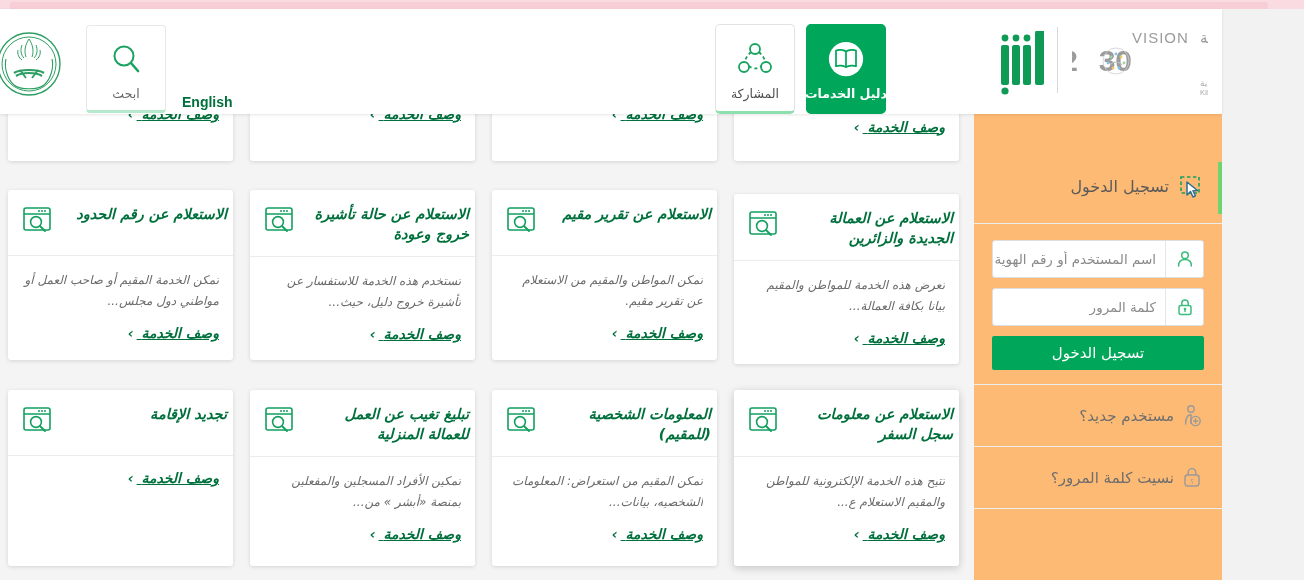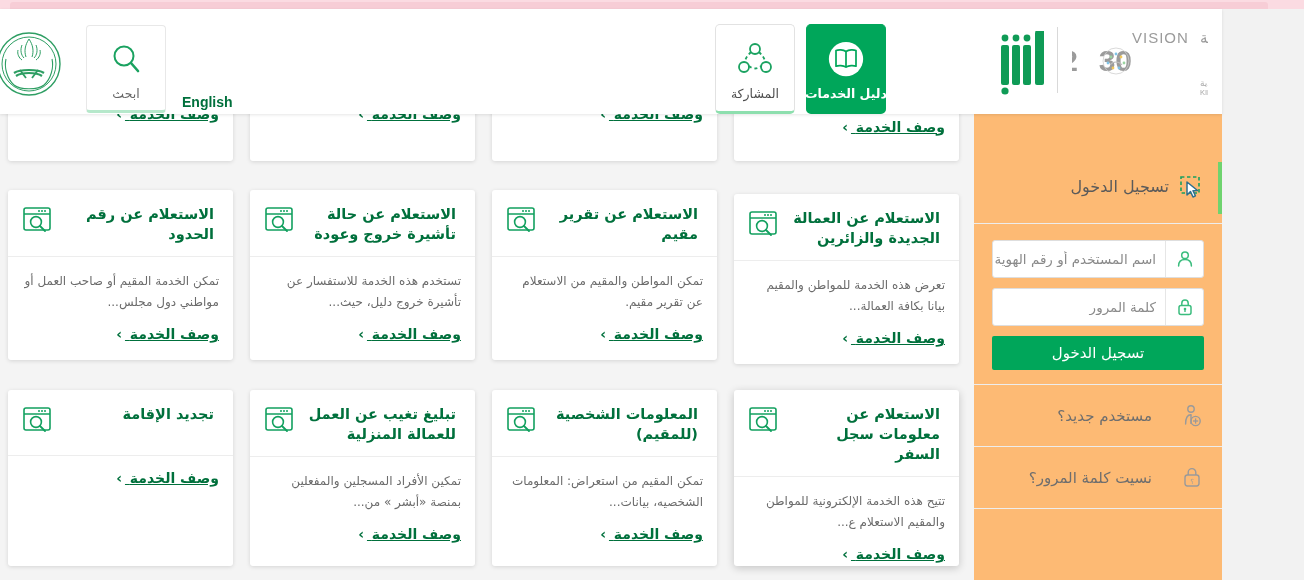--- a/index.html
+++ b/index.html
@@ -77,30 +77,30 @@
     cursor: pointer; text-decoration: none;
   }
 
   
   .content {
     position: absolute; top: 114px; left: 0; width: 1222px; height: 466px;
     background: #f4f4f4;
   }
 
   
-  .cards-area { position: absolute; left: 0; top: 0; width: 966px; height: 466px; }
+  .cards-area { position: absolute; left: 0; top: 0; width: 966px; height: 466px; font-style: italic; }
   .card {
     position: absolute; width: 225px;
     background: #fff; border-radius: 3px;
     box-shadow: 0 1px 4px rgba(0,0,0,.13);
     overflow: hidden;
   }
   .card-head {
     display: flex; align-items: flex-start; gap: 10px;
-    padding: 14px 19px 12px 14px;
+    padding: 14px 6px 12px 14px;
     border-bottom: 1px solid #ededed;
     min-height: 66px;
   }
   .card-title {
     flex: 1; font-size: 14.5px; line-height: 1.38; color: #00703c;
     font-weight: bold; text-align: right;
   }
   .card-ico { width: 30px; height: 30px; flex: 0 0 30px; margin-top: 1px; }
   .card-body { padding: 14px 14px 0 14px; }
   .card-desc {
@@ -152,21 +152,21 @@
     font-family: "DejaVu Sans", "Liberation Sans", sans-serif;
     background: transparent;
   }
   .field input::placeholder { color: #8a8a8a; }
   .login-submit {
     width: 100%; height: 34px; background: #00a65a; border: 0; border-radius: 2px;
     color: #fff; font-size: 15px; cursor: pointer;
     font-family: "DejaVu Sans", "Liberation Sans", sans-serif;
   }
   .login-row {
-    display: flex; align-items: center; gap: 28px;
+    display: flex; align-items: center; gap: 6px;
     padding: 16px 18px; border-bottom: 1px solid #ededed;
     cursor: pointer; min-height: 62px;
   }
   .login-row .r-ico { width: 24px; height: 26px; flex: 0 0 24px; }
   .login-row .r-lbl { font-size: 15px; color: #6e6e6e; }
 
   
   .gutter {
     position: absolute; right: 0; top: 114px; width: 82px; height: 466px;
     background: #f2f2f2;

